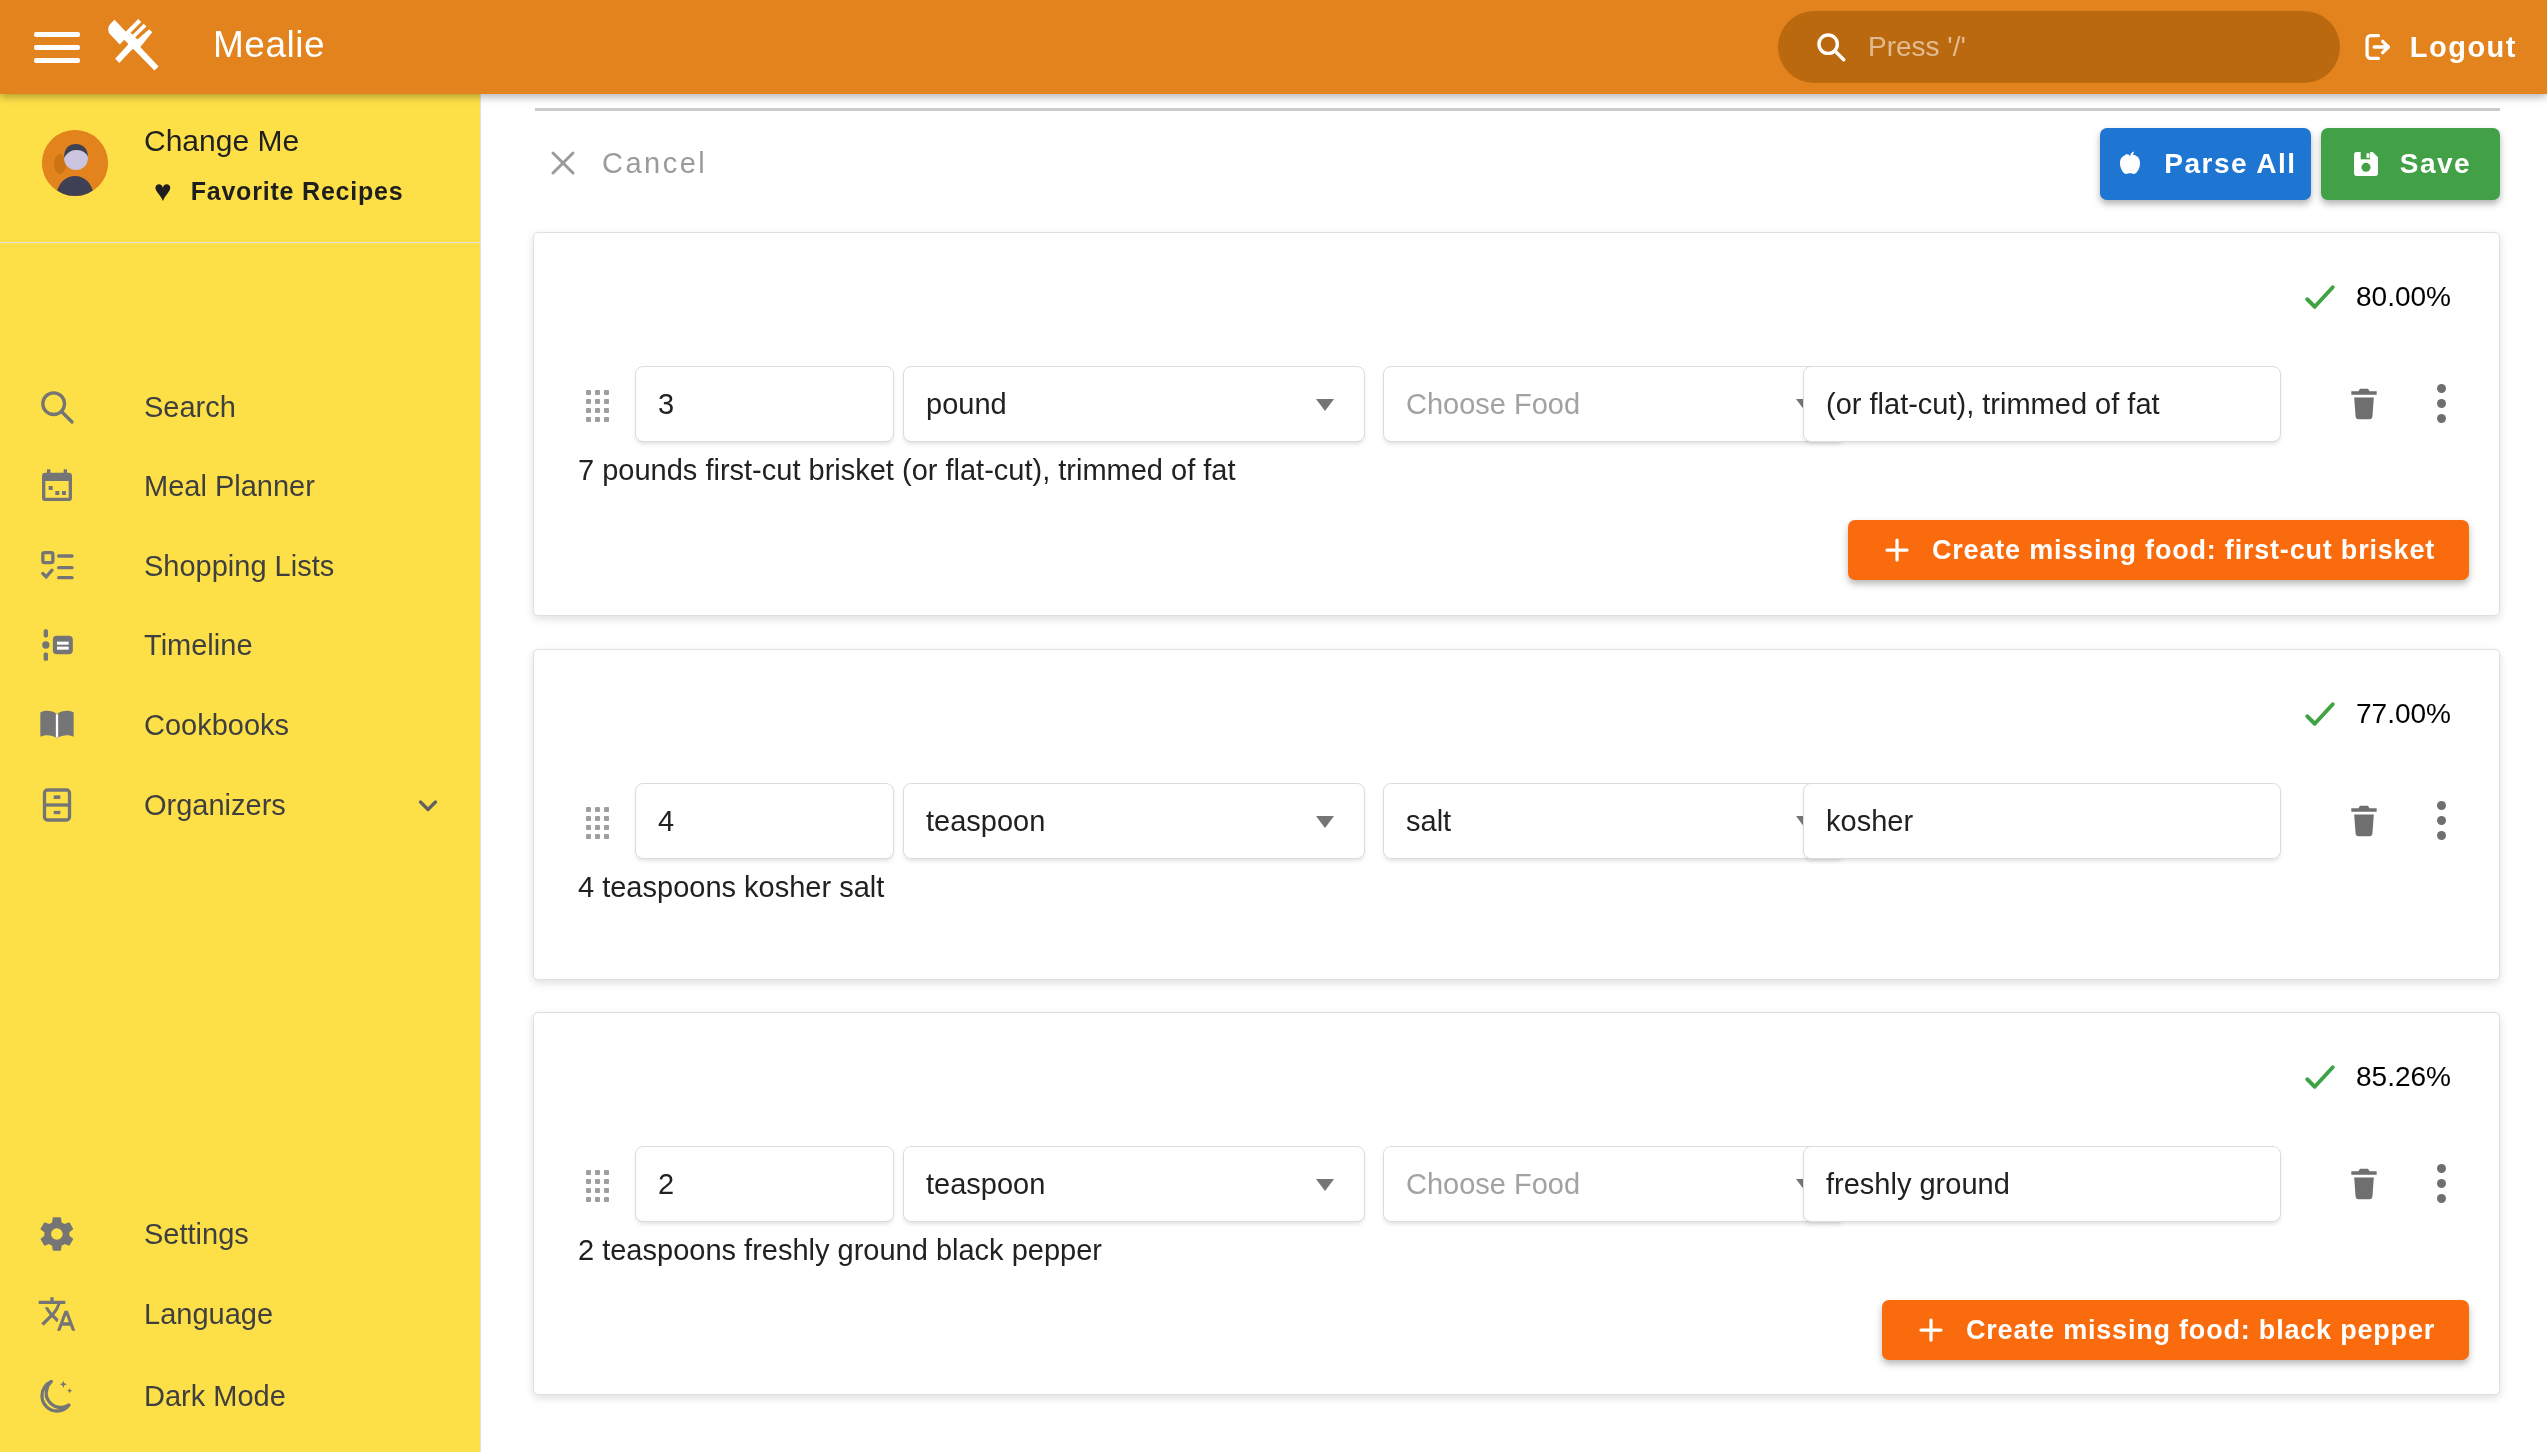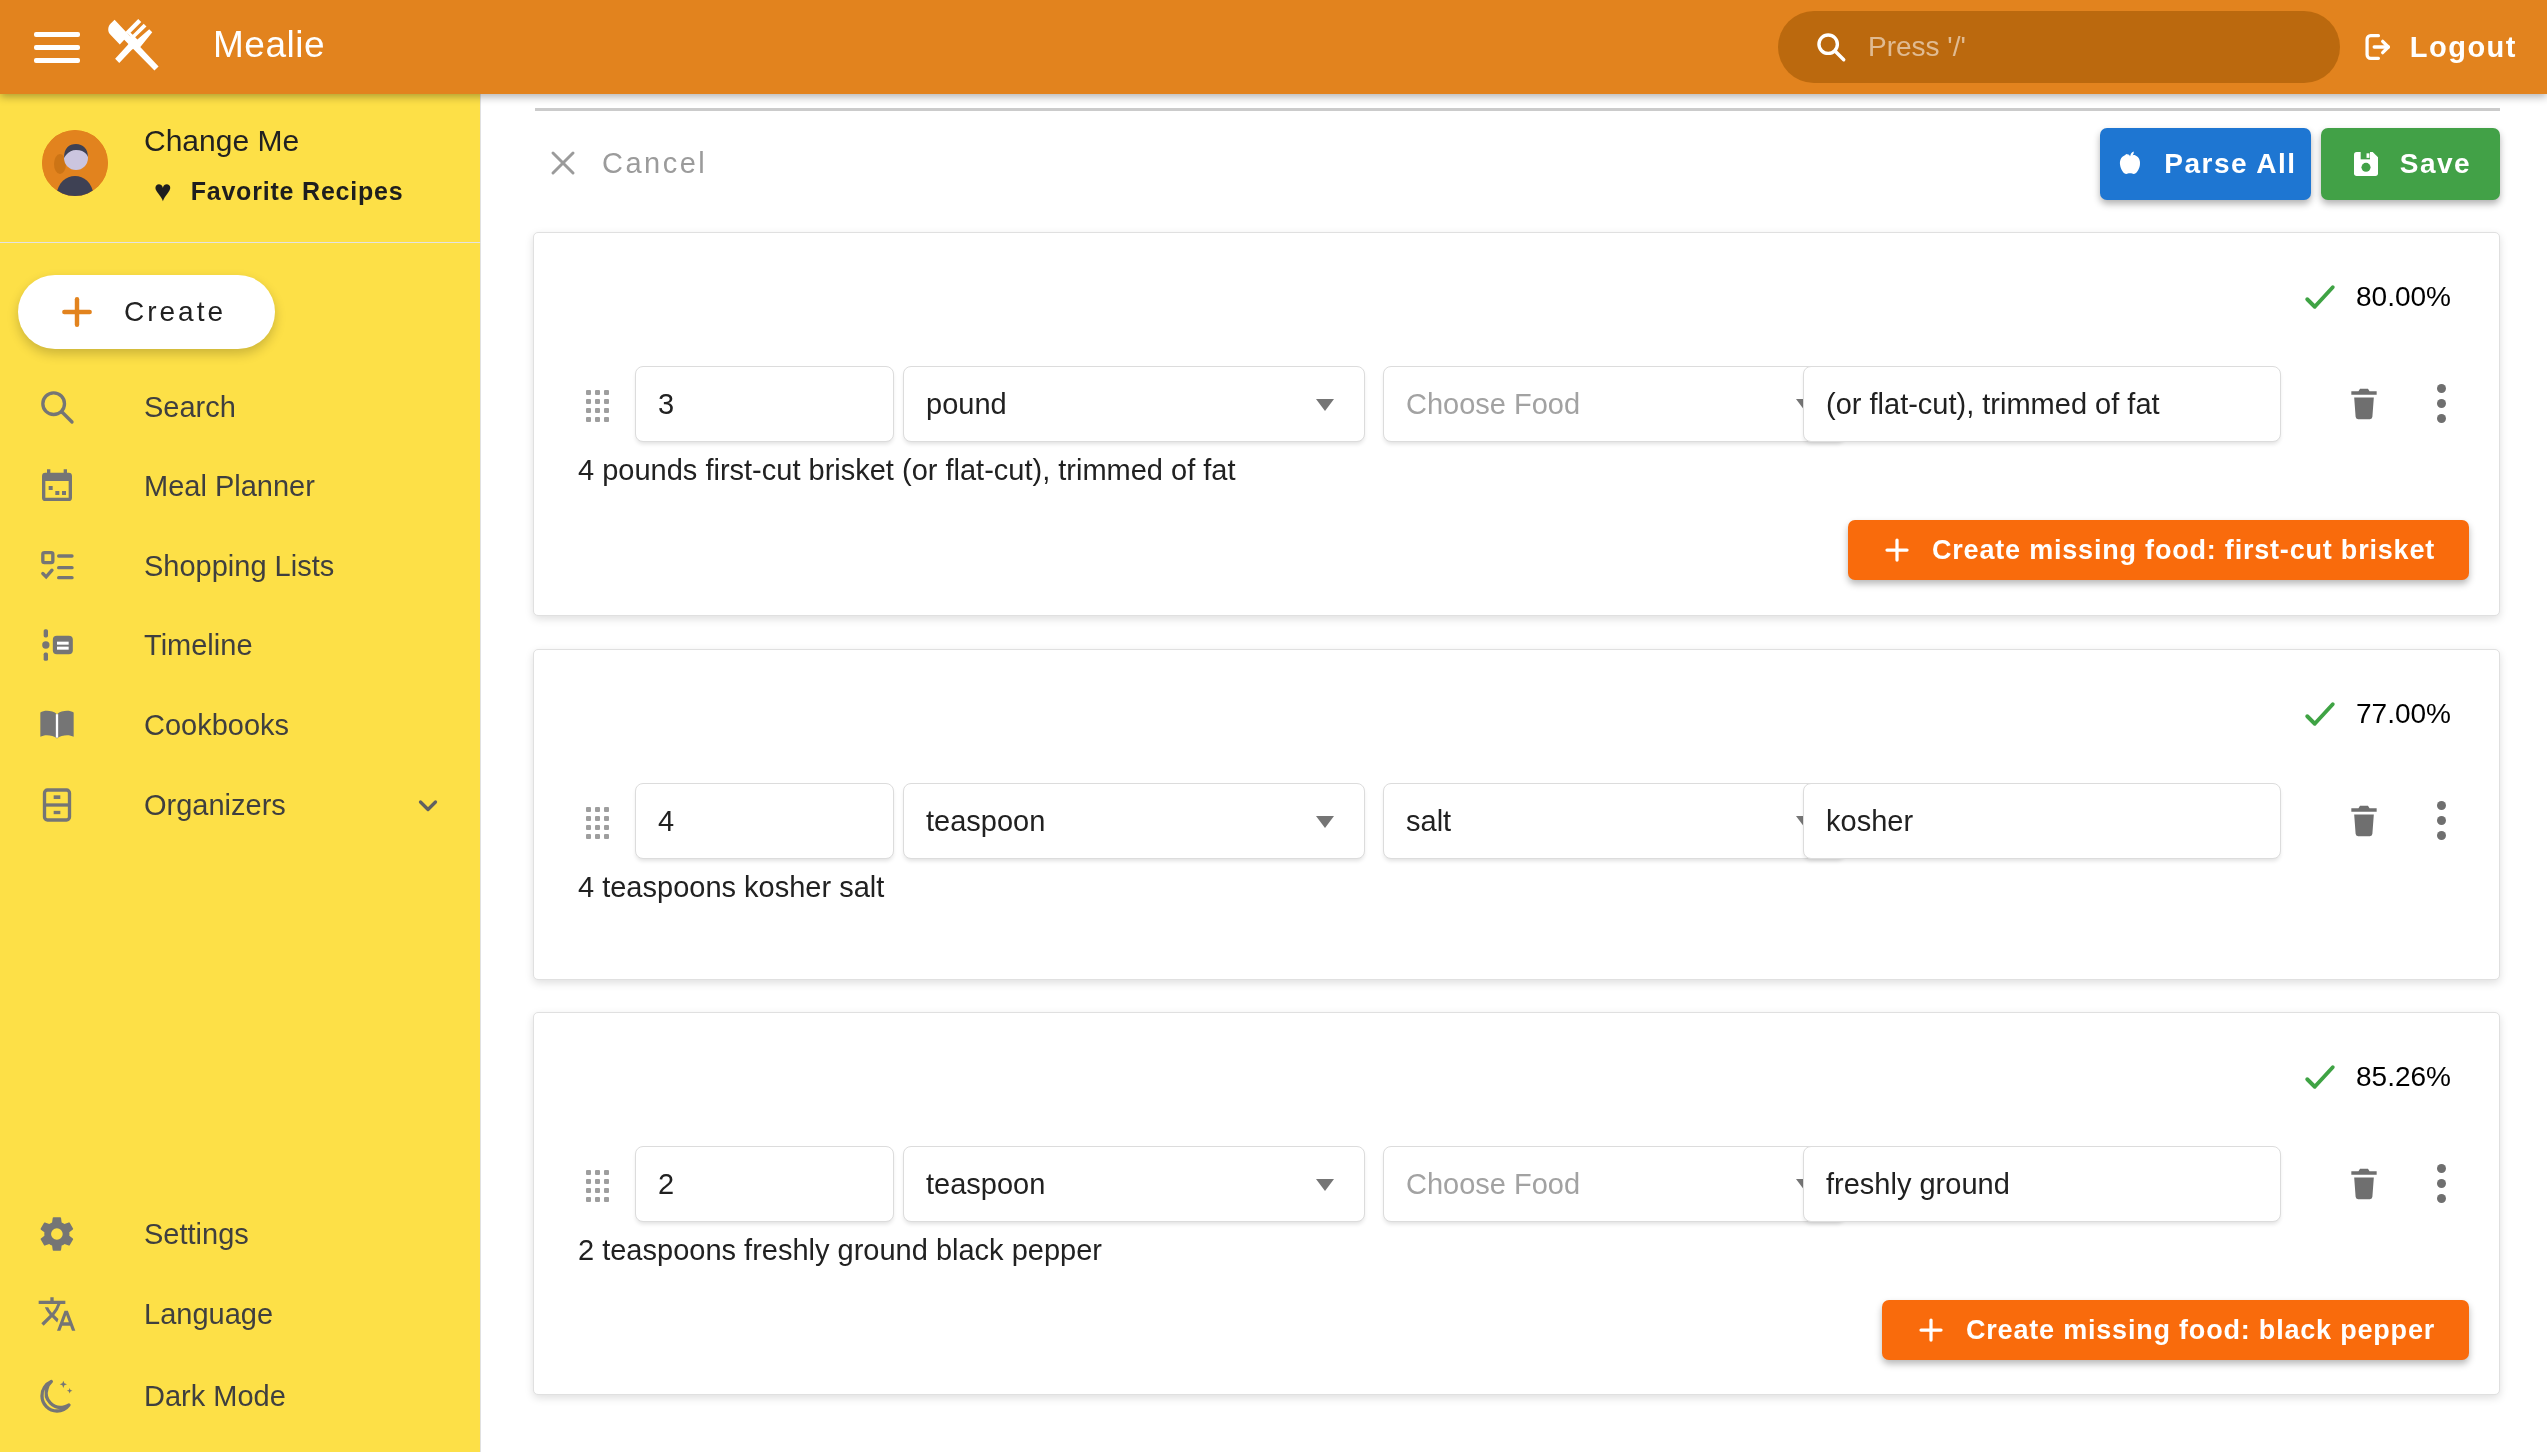--- a/index.html
+++ b/index.html
@@ -129,27 +129,20 @@
       <path d="M14 66c2-14 10-20 19-20s17 6 19 20z" fill="#3E4154"></path>
     </svg>
   </div>
   <div class="user-name">Change Me</div>
   <div class="fav-row">
     <span class="heart">♥</span>
     <span>Favorite Recipes</span>
   </div>
   <div class="side-divider"></div>
 
-  <div class="create-btn">
-    <svg class="plus" width="38" height="38" viewBox="0 0 24 24" fill="none" stroke="#E2831E" stroke-width="2.8" stroke-linecap="round">
-      <line x1="12" y1="4" x2="12" y2="20"></line>
-        <line x1="4" y1="12" x2="20" y2="12"></line>
-    </svg>
-    <span class="lbl">Create</span>
-  </div>
 
   <div class="nav-item" style="top:277px">
     <span class="ic">
       <svg width="40" height="40" viewBox="0 0 24 24" fill="none" stroke="#757575" stroke-width="2" stroke-linecap="round">
         <circle cx="10" cy="10" r="6.5"></circle>
           <line x1="15" y1="15" x2="21" y2="21"></line>
         </svg>
       </span>
     <span class="lb">Search</span>
   </div>
@@ -309,21 +302,21 @@
         <svg width="38" height="38" viewBox="0 0 24 24" fill="#6F6F6F">
             <path d="M9.5 3h5l1 1.6H20v2.2H4V4.6h4.5L9.5 3zM5.8 8.6h12.4l-.9 12.1a1.6 1.6 0 0 1-1.6 1.5H8.3a1.6 1.6 0 0 1-1.6-1.5L5.8 8.6z"></path>
           </svg>
         </span>
       <span class="rowicon kebab-btn">
           <i></i>
           <i></i>
           <i></i>
         </span>
     </div>
-    <div class="orig">4 pounds first-cut brisket (or flat-cut), trimmed of fat</div>
+    <div class="orig">7 pounds first-cut brisket (or flat-cut), trimmed of fat</div>
     <button class="missing-btn">
       <svg width="30" height="30" viewBox="0 0 24 24" fill="none" stroke="#fff" stroke-width="2.6" stroke-linecap="round">
           <line x1="12" y1="4" x2="12" y2="20"></line>
           <line x1="4" y1="12" x2="20" y2="12"></line>
         </svg>
       <span>Create missing food: first-cut brisket</span>
     </button>
   </section>
 
   <section class="card card2">

